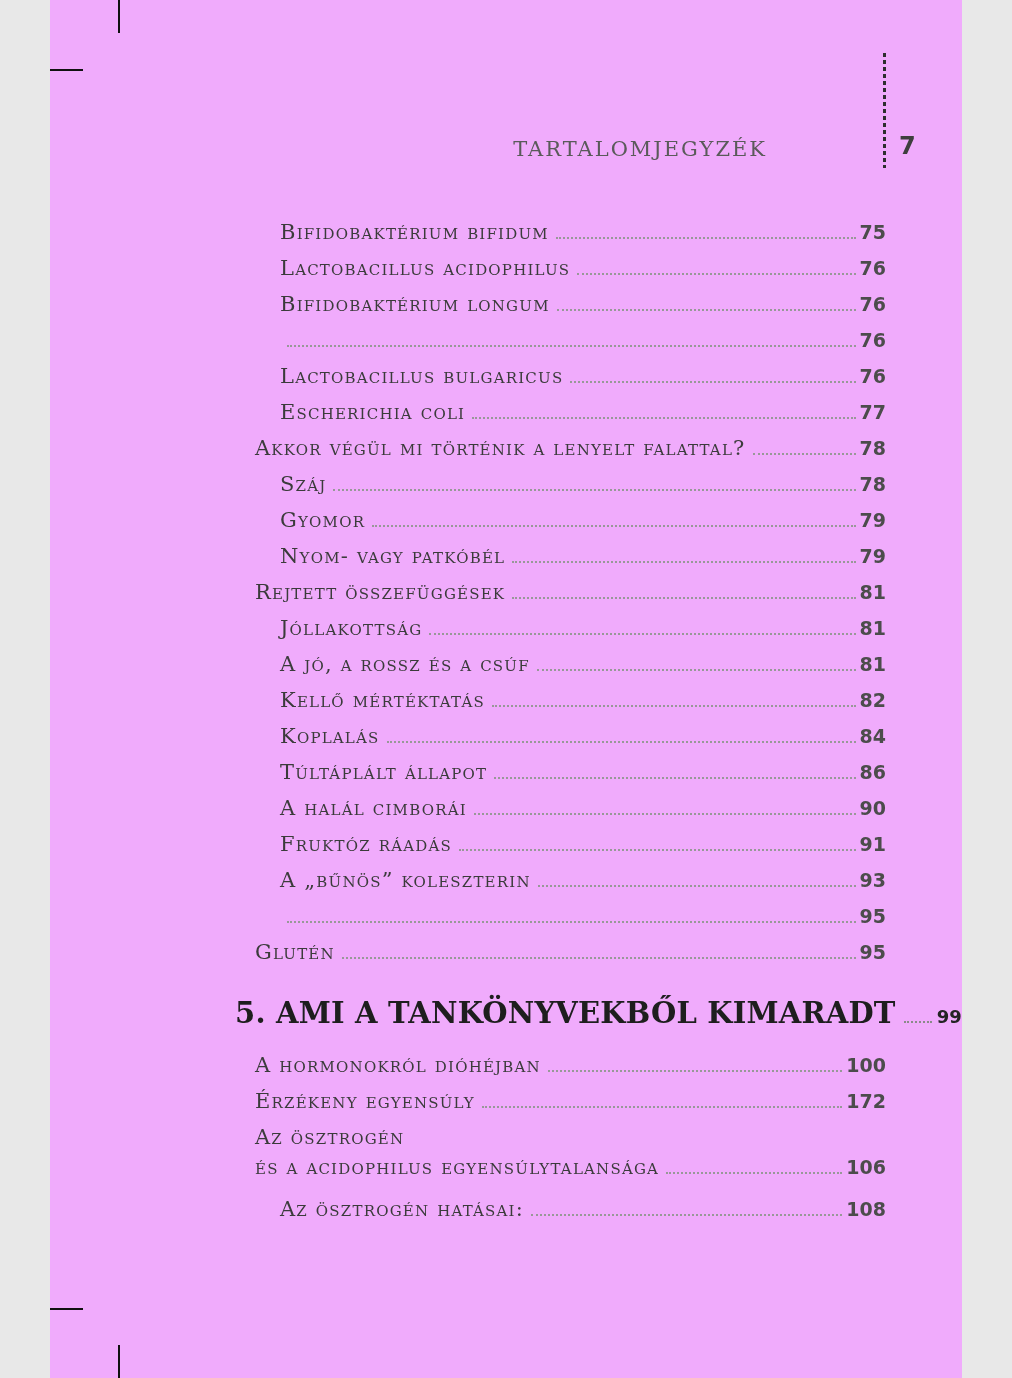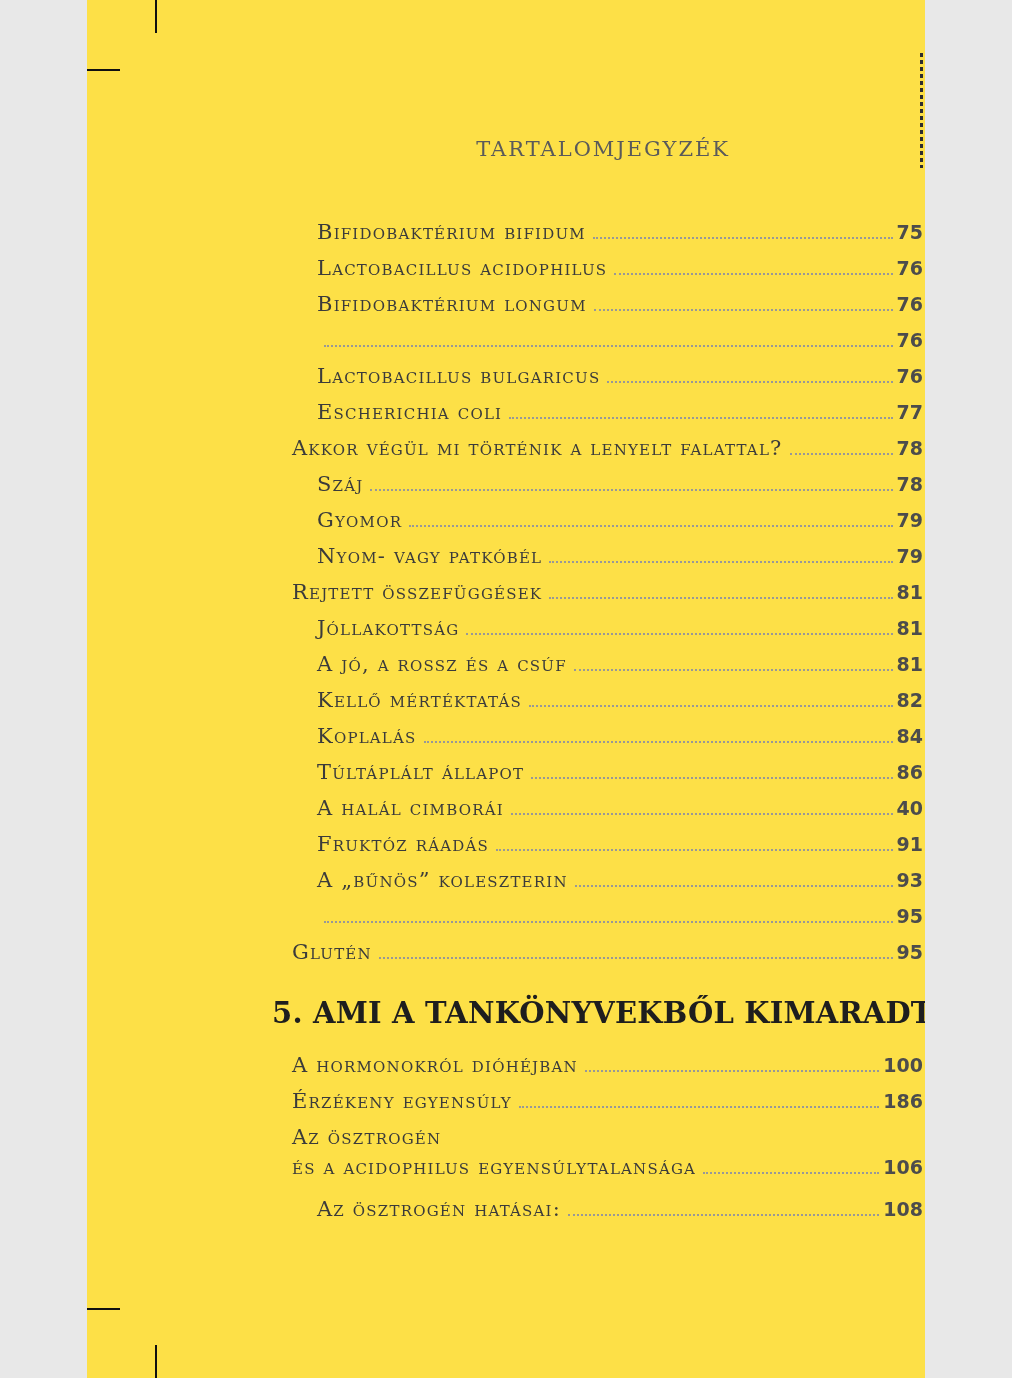--- a/index.html
+++ b/index.html
@@ -1,23 +1,22 @@
 <!DOCTYPE html>
 <html><head>
 <meta charset="utf-8">
 <style>
   html,body{margin:0;padding:0;background:#e8e8e8;}
   .page{
     position:relative;
-    width:820px;height:1378px;
-    background:#fde047;
+    width:912px;height:1378px;
+    background:#f0abfc;
     margin:0 auto;
     overflow:hidden;
     font-family:"DejaVu Serif", serif;
-    padding-left:18px;
   }
 
   
   .crop{position:absolute;background:#101010;}
   .crop.v{width:2px;height:33px;}
   .crop.h{width:33px;height:2px;}
 
   
   .header-title{
     position:absolute;top:137px;right:195px;
@@ -183,21 +182,21 @@
         <span class="toc-page">84</span>
       </div>
       <div class="toc-row level-2">
         <span class="toc-label">Túltáplált állapot</span>
         <span class="leader"></span>
         <span class="toc-page">86</span>
       </div>
       <div class="toc-row level-2">
         <span class="toc-label">A halál cimborái</span>
         <span class="leader"></span>
-        <span class="toc-page">40</span>
+        <span class="toc-page">90</span>
       </div>
       <div class="toc-row level-2">
         <span class="toc-label">Fruktóz ráadás</span>
         <span class="leader"></span>
         <span class="toc-page">91</span>
       </div>
       <div class="toc-row level-2">
         <span class="toc-label">A „bűnös” koleszterin</span>
         <span class="leader"></span>
         <span class="toc-page">93</span>
@@ -217,21 +216,21 @@
         <span class="toc-page">99</span>
       </div>
       <div class="toc-row level-1">
         <span class="toc-label">A hormonokról dióhéjban</span>
         <span class="leader"></span>
         <span class="toc-page">100</span>
       </div>
       <div class="toc-row level-1">
         <span class="toc-label">Érzékeny egyensúly</span>
         <span class="leader"></span>
-        <span class="toc-page">186</span>
+        <span class="toc-page">172</span>
       </div>
       <div class="toc-multi">
         <div class="toc-row level-1 first-line">
           <span class="toc-label">Az ösztrogén</span>
         </div>
         <div class="toc-row level-1">
           <span class="toc-label">és a acidophilus egyensúlytalansága</span>
           <span class="leader"></span>
           <span class="toc-page">106</span>
         </div>

